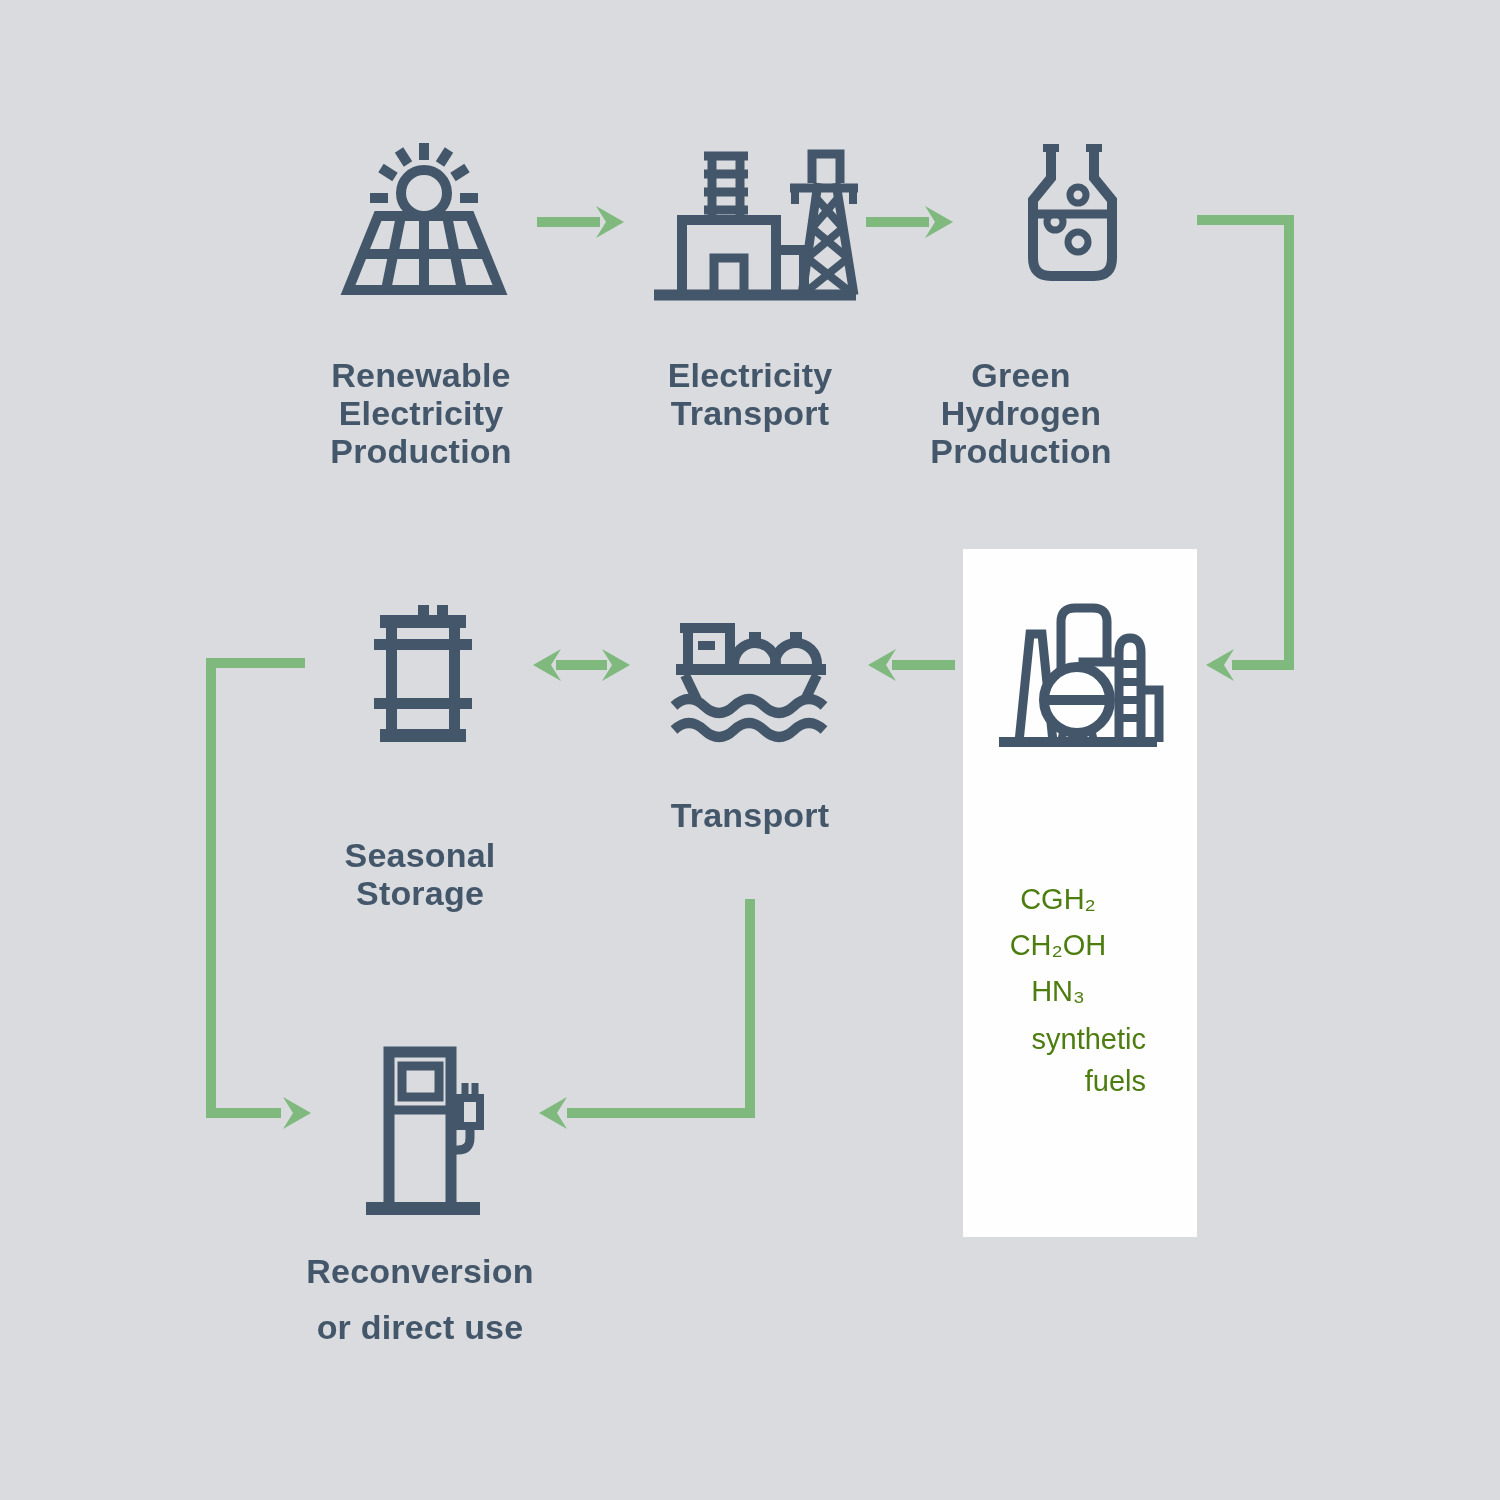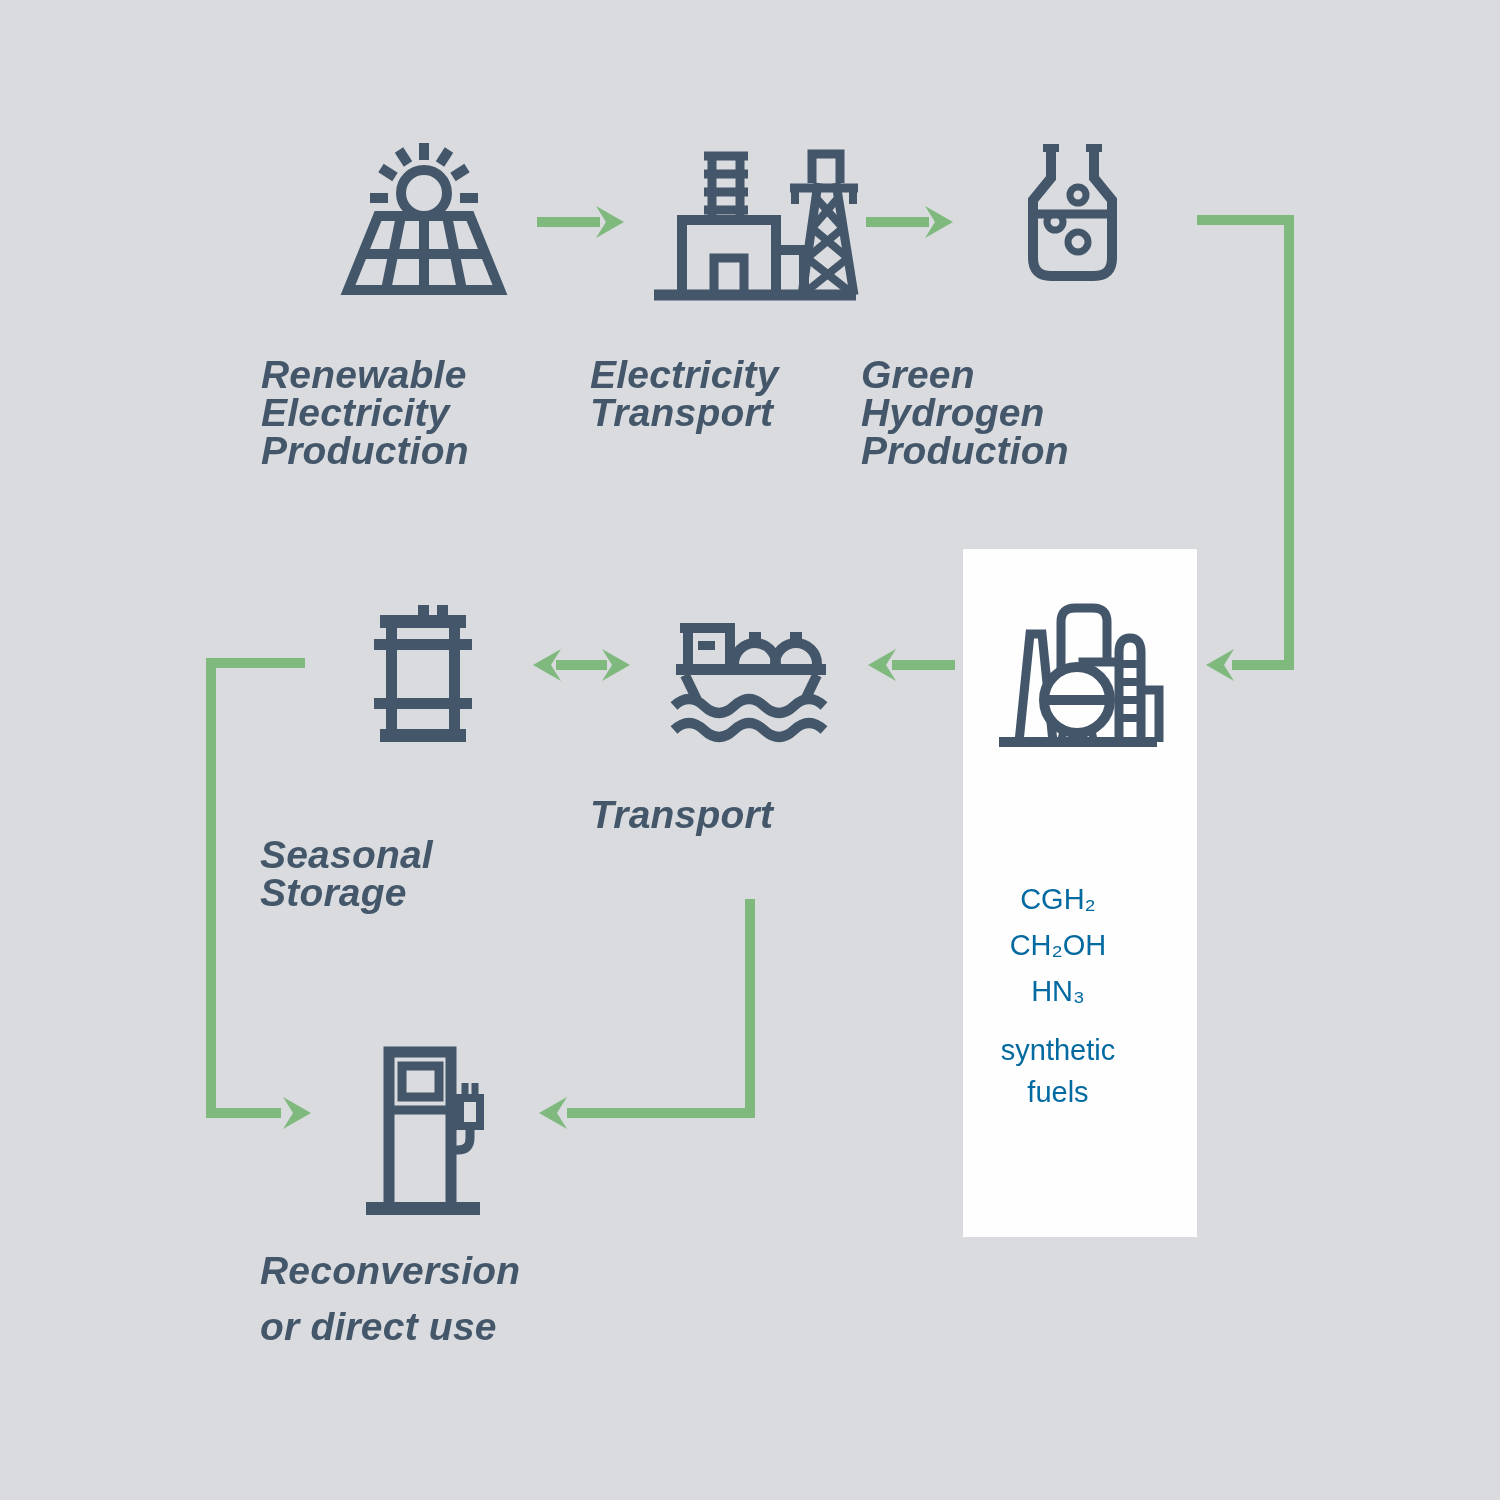--- a/index.html
+++ b/index.html
@@ -14,34 +14,34 @@
     position:absolute;left:963px;top:549px;width:234px;height:688px;
     background:#fefefe;z-index:1;
   }
   .connectors{
     position:absolute;left:0;top:0;width:1500px;height:1500px;
     z-index:3;pointer-events:none;
   }
   .node{position:absolute;z-index:2;}
   .label{
     position:absolute;z-index:2;
-    color:#44576a;font-weight:bold;font-size:39px;line-height:38px;
-    white-space:pre-line;letter-spacing:0.2px;font-style:italic;
+    color:#44576a;font-weight:bold;font-size:34px;line-height:38px;
+    text-align:center;white-space:pre-line;letter-spacing:0.2px;
   }
   .conv-label{
     position:absolute;left:963px;top:795px;width:234px;z-index:2;
     color:#44576a;font-weight:bold;font-size:31px;line-height:40px;
     text-align:center;letter-spacing:0.2px;
   }
   .conv-list{
     position:absolute;left:963px;top:876px;width:190px;z-index:2;
-    color:#0369a1;font-size:29px;text-align:center;
+    color:#4d7c0f;font-size:29px;text-align:center;
   }
   .conv-list .item{line-height:46px;}
-  .conv-list .item.wrap{width:176px;margin:12px auto;line-height:42px;padding-top:3px;}
+  .conv-list .item.wrap{width:176px;margin:1px auto;line-height:42px;padding-top:3px;text-align:right;}
   .reconv{line-height:40px;}
   svg{display:block;}
 </style>
 </head>
 <body>
 
 <div class="stage">
 
   <div class="panel"></div>
 

